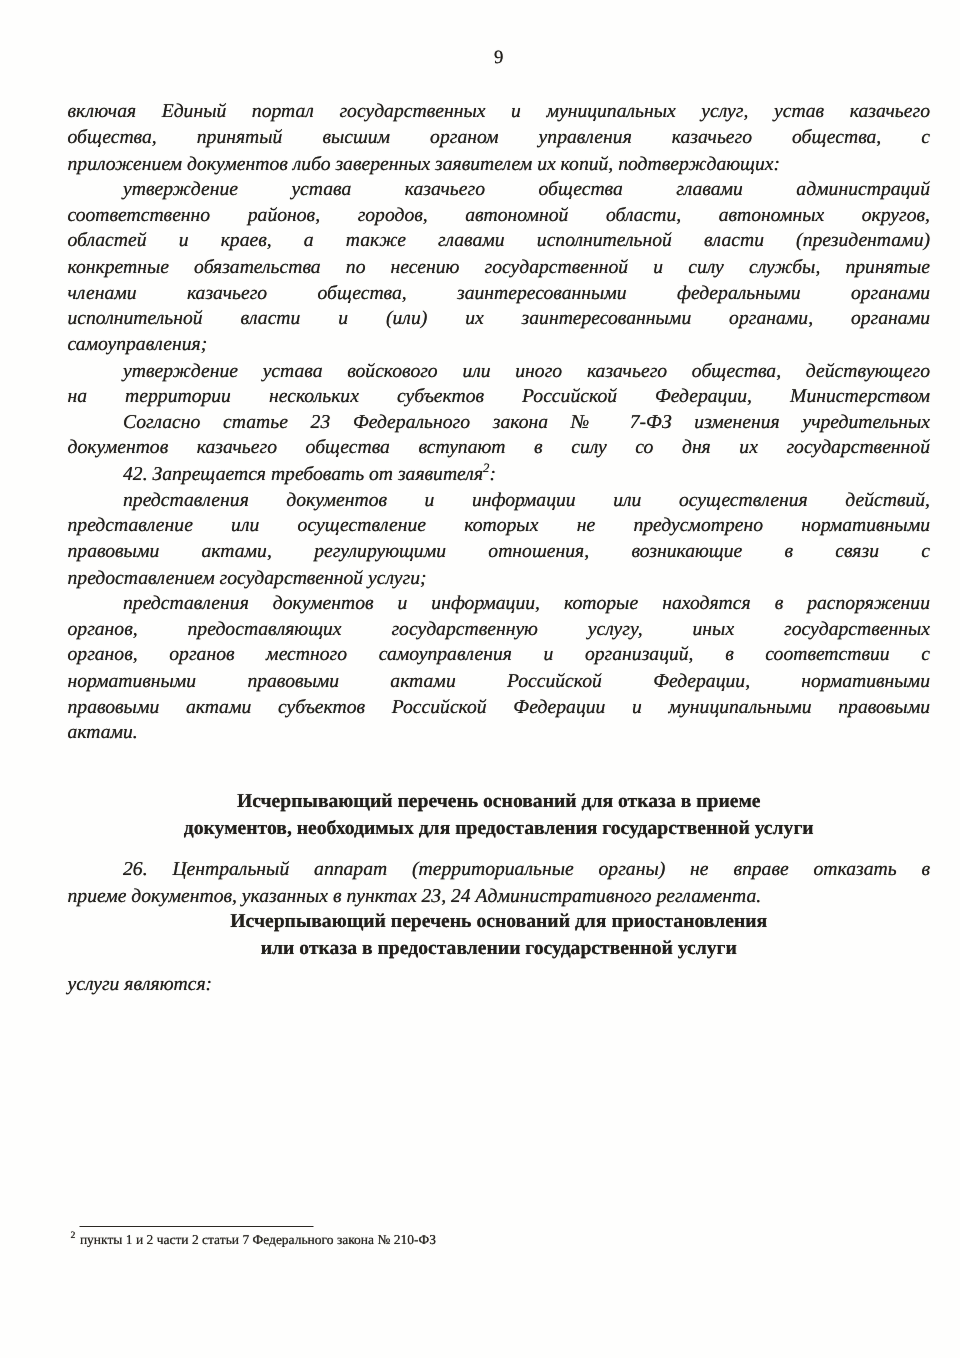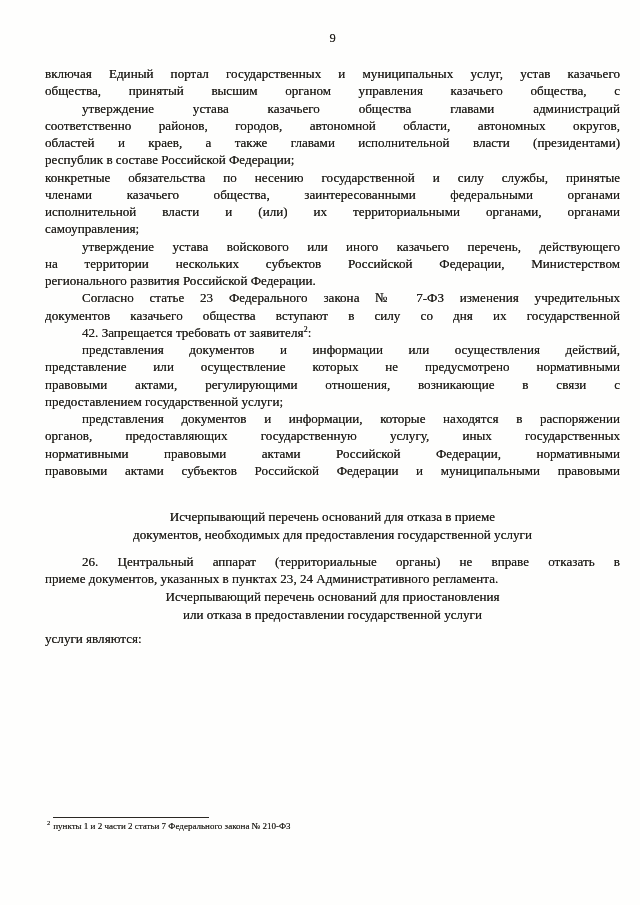--- a/index.html
+++ b/index.html
@@ -35,30 +35,31 @@
   }
   #blocks {
     margin-top: 19px;
     font-size: 13.1px;
   }
   .block { margin: 0; }
   .para .ln {
     line-height: 17.25px;
     text-align: left;
     white-space: normal;
+    font-style: italic;
   }
   .para .ln.j {
     text-align: justify;
     text-align-last: justify;
   }
   .para .ln.ind {
     text-indent: 37px;
   }
   .heading {
-    font-weight: normal;
+    font-weight: bold;
     text-align: center;
   }
   .heading .ln {
     line-height: 18px;
   }
   
   #blocks .block:nth-child(9)  { margin-top: 29px; } 
   #blocks .block:nth-child(10) { margin-top: 9px;  } 
   #blocks .block:nth-child(11) { margin-top: 0;  } 
   #blocks .block:nth-child(12) { margin-top: 6px;  } 
@@ -94,56 +95,57 @@
 <body>
 
 <div class="page">
   <div class="scan">
     <div class="pageno">9</div>
     <div class="column">
       <div id="blocks">
           <div class="block para">
             <div class="ln j">включая Единый портал государственных и муниципальных услуг, устав казачьего</div>
             <div class="ln j">общества, принятый высшим органом управления казачьего общества, с</div>
+            <div class="ln">приложением документов либо заверенных заявителем их копий, подтверждающих:</div>
           </div>
           <div class="block para">
             <div class="ln j ind">утверждение устава казачьего общества главами администраций</div>
             <div class="ln j">соответственно районов, городов, автономной области, автономных округов,</div>
             <div class="ln j">областей и краев, а также главами исполнительной власти (президентами)</div>
-            <div class="ln">республик в составе Российской Федерации;</div>
           </div>
           <div class="block para">
             <div class="ln j">конкретные обязательства по несению государственной и силу службы, принятые</div>
             <div class="ln j">членами казачьего общества, заинтересованными федеральными органами</div>
-            <div class="ln j">исполнительной власти и (или) их территориальными органами, органами</div>
+            <div class="ln j">исполнительной власти и (или) их заинтересованными органами, органами</div>
             <div class="ln">самоуправления;</div>
           </div>
           <div class="block para">
-            <div class="ln j ind">утверждение устава войскового или иного казачьего перечень, действующего</div>
+            <div class="ln j ind">утверждение устава войскового или иного казачьего общества, действующего</div>
             <div class="ln j">на территории нескольких субъектов Российской Федерации, Министерством</div>
-            <div class="ln">регионального развития Российской Федерации.</div>
           </div>
           <div class="block para">
             <div class="ln j ind">Согласно статье 23 Федерального закона № 7-ФЗ изменения учредительных</div>
             <div class="ln j">документов казачьего общества вступают в силу со дня их государственной</div>
           </div>
           <div class="block para">
             <div class="ln ind"><span>42. Запрещается требовать от заявителя</span><sup>2</sup><span>:</span></div>
           </div>
           <div class="block para">
             <div class="ln j ind">представления документов и информации или осуществления действий,</div>
             <div class="ln j">представление или осуществление которых не предусмотрено нормативными</div>
             <div class="ln j">правовыми актами, регулирующими отношения, возникающие в связи с</div>
             <div class="ln">предоставлением государственной услуги;</div>
           </div>
           <div class="block para">
             <div class="ln j ind">представления документов и информации, которые находятся в распоряжении</div>
             <div class="ln j">органов, предоставляющих государственную услугу, иных государственных</div>
+            <div class="ln j">органов, органов местного самоуправления и организаций, в соответствии с</div>
             <div class="ln j">нормативными правовыми актами Российской Федерации, нормативными</div>
             <div class="ln j">правовыми актами субъектов Российской Федерации и муниципальными правовыми</div>
+            <div class="ln">актами.</div>
           </div>
           <div class="block heading">
             <div class="ln">Исчерпывающий перечень оснований для отказа в приеме</div>
             <div class="ln">документов, необходимых для предоставления государственной услуги</div>
           </div>
           <div class="block para">
             <div class="ln j ind">26. Центральный аппарат (территориальные органы) не вправе отказать в</div>
             <div class="ln">приеме документов, указанных в пунктах 23, 24 Административного регламента.</div>
           </div>
           <div class="block heading">

